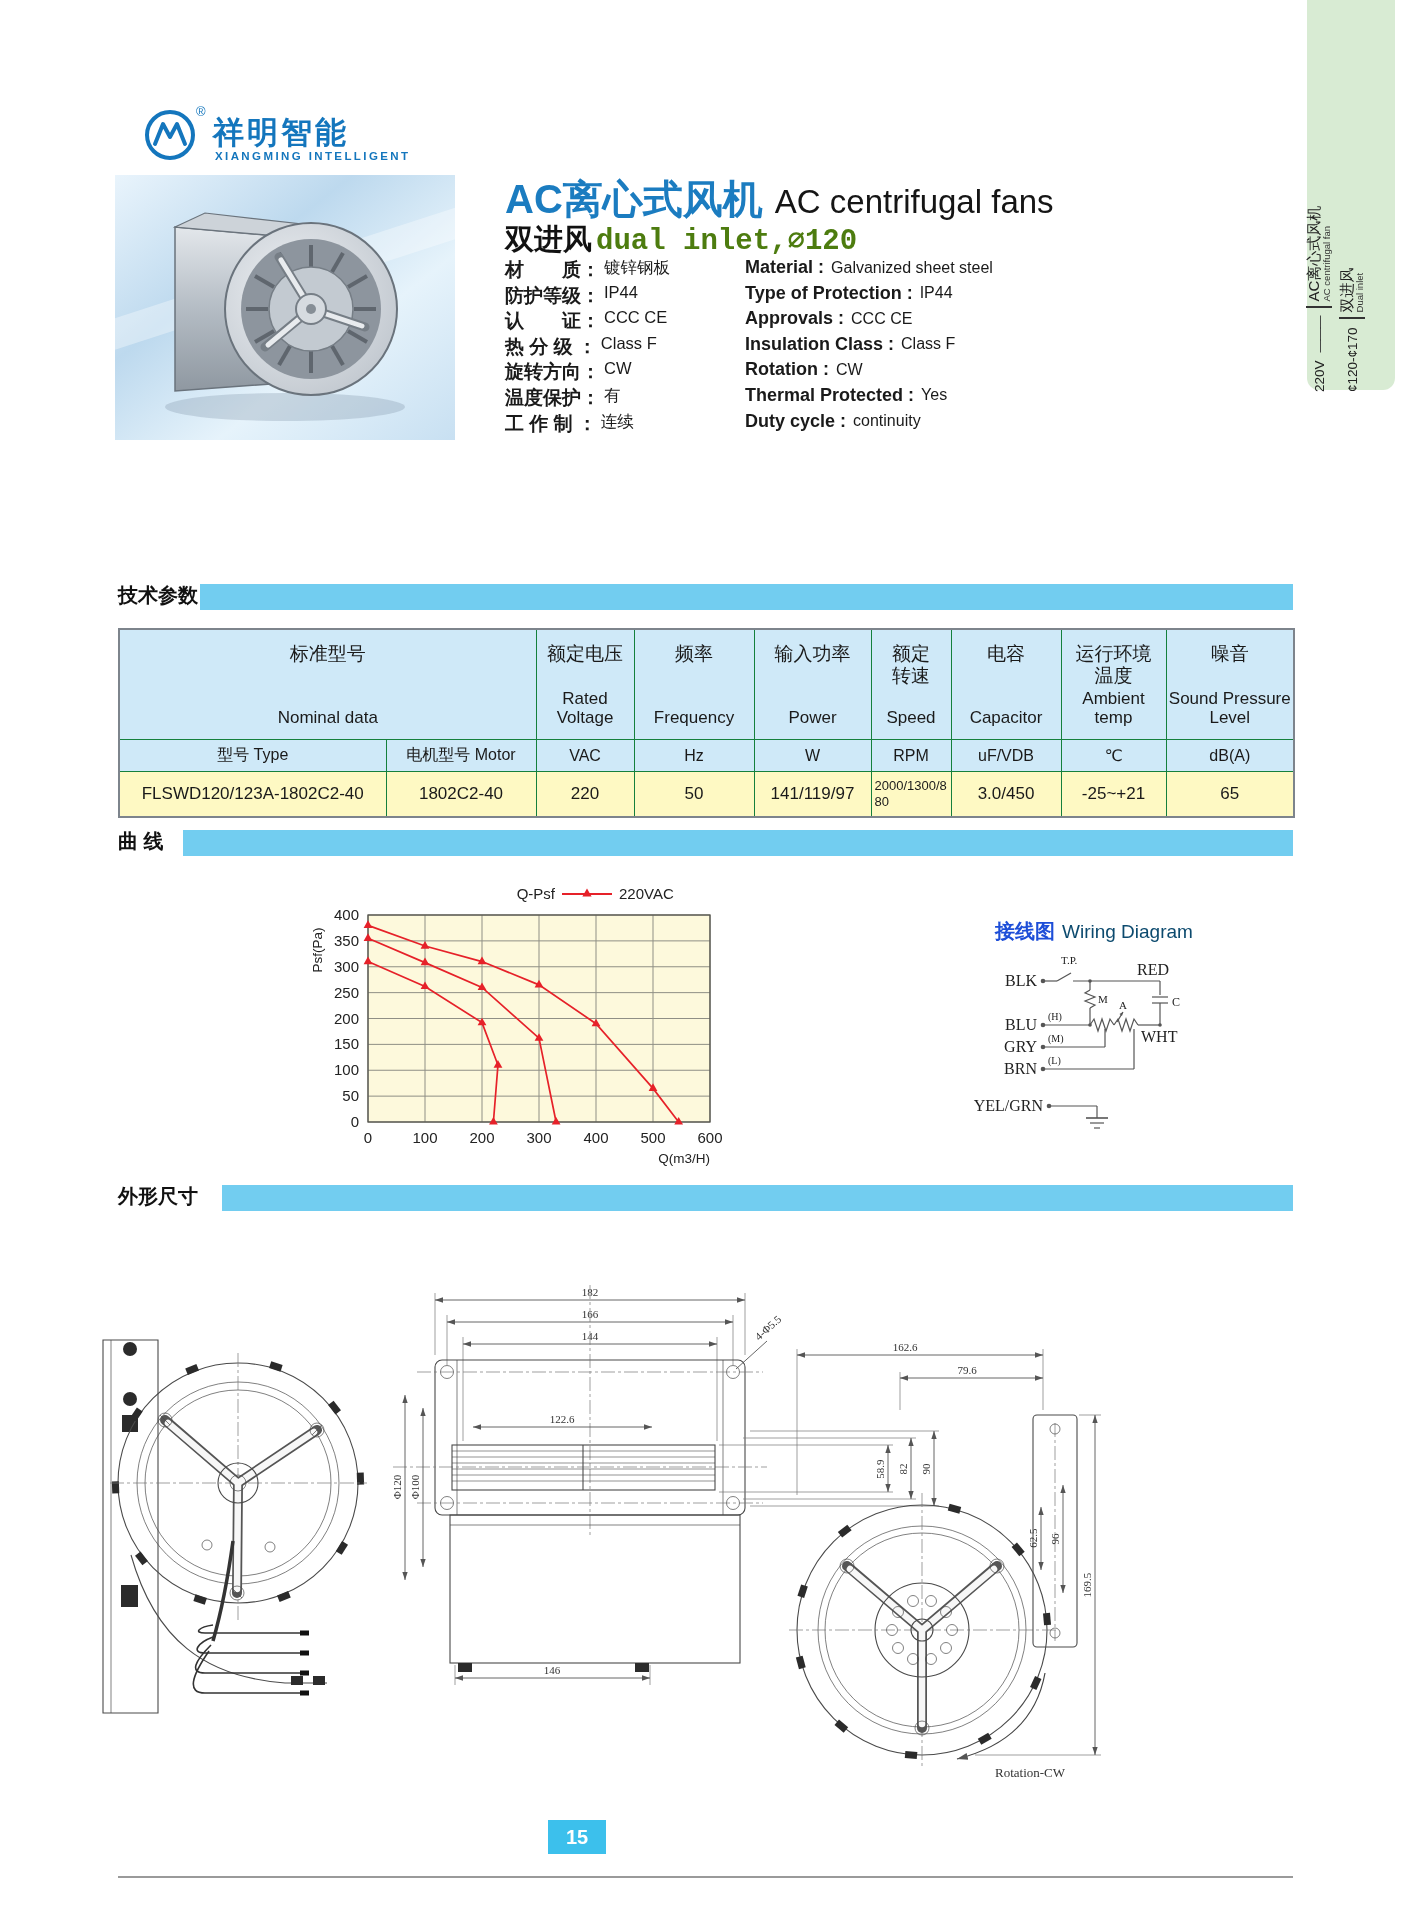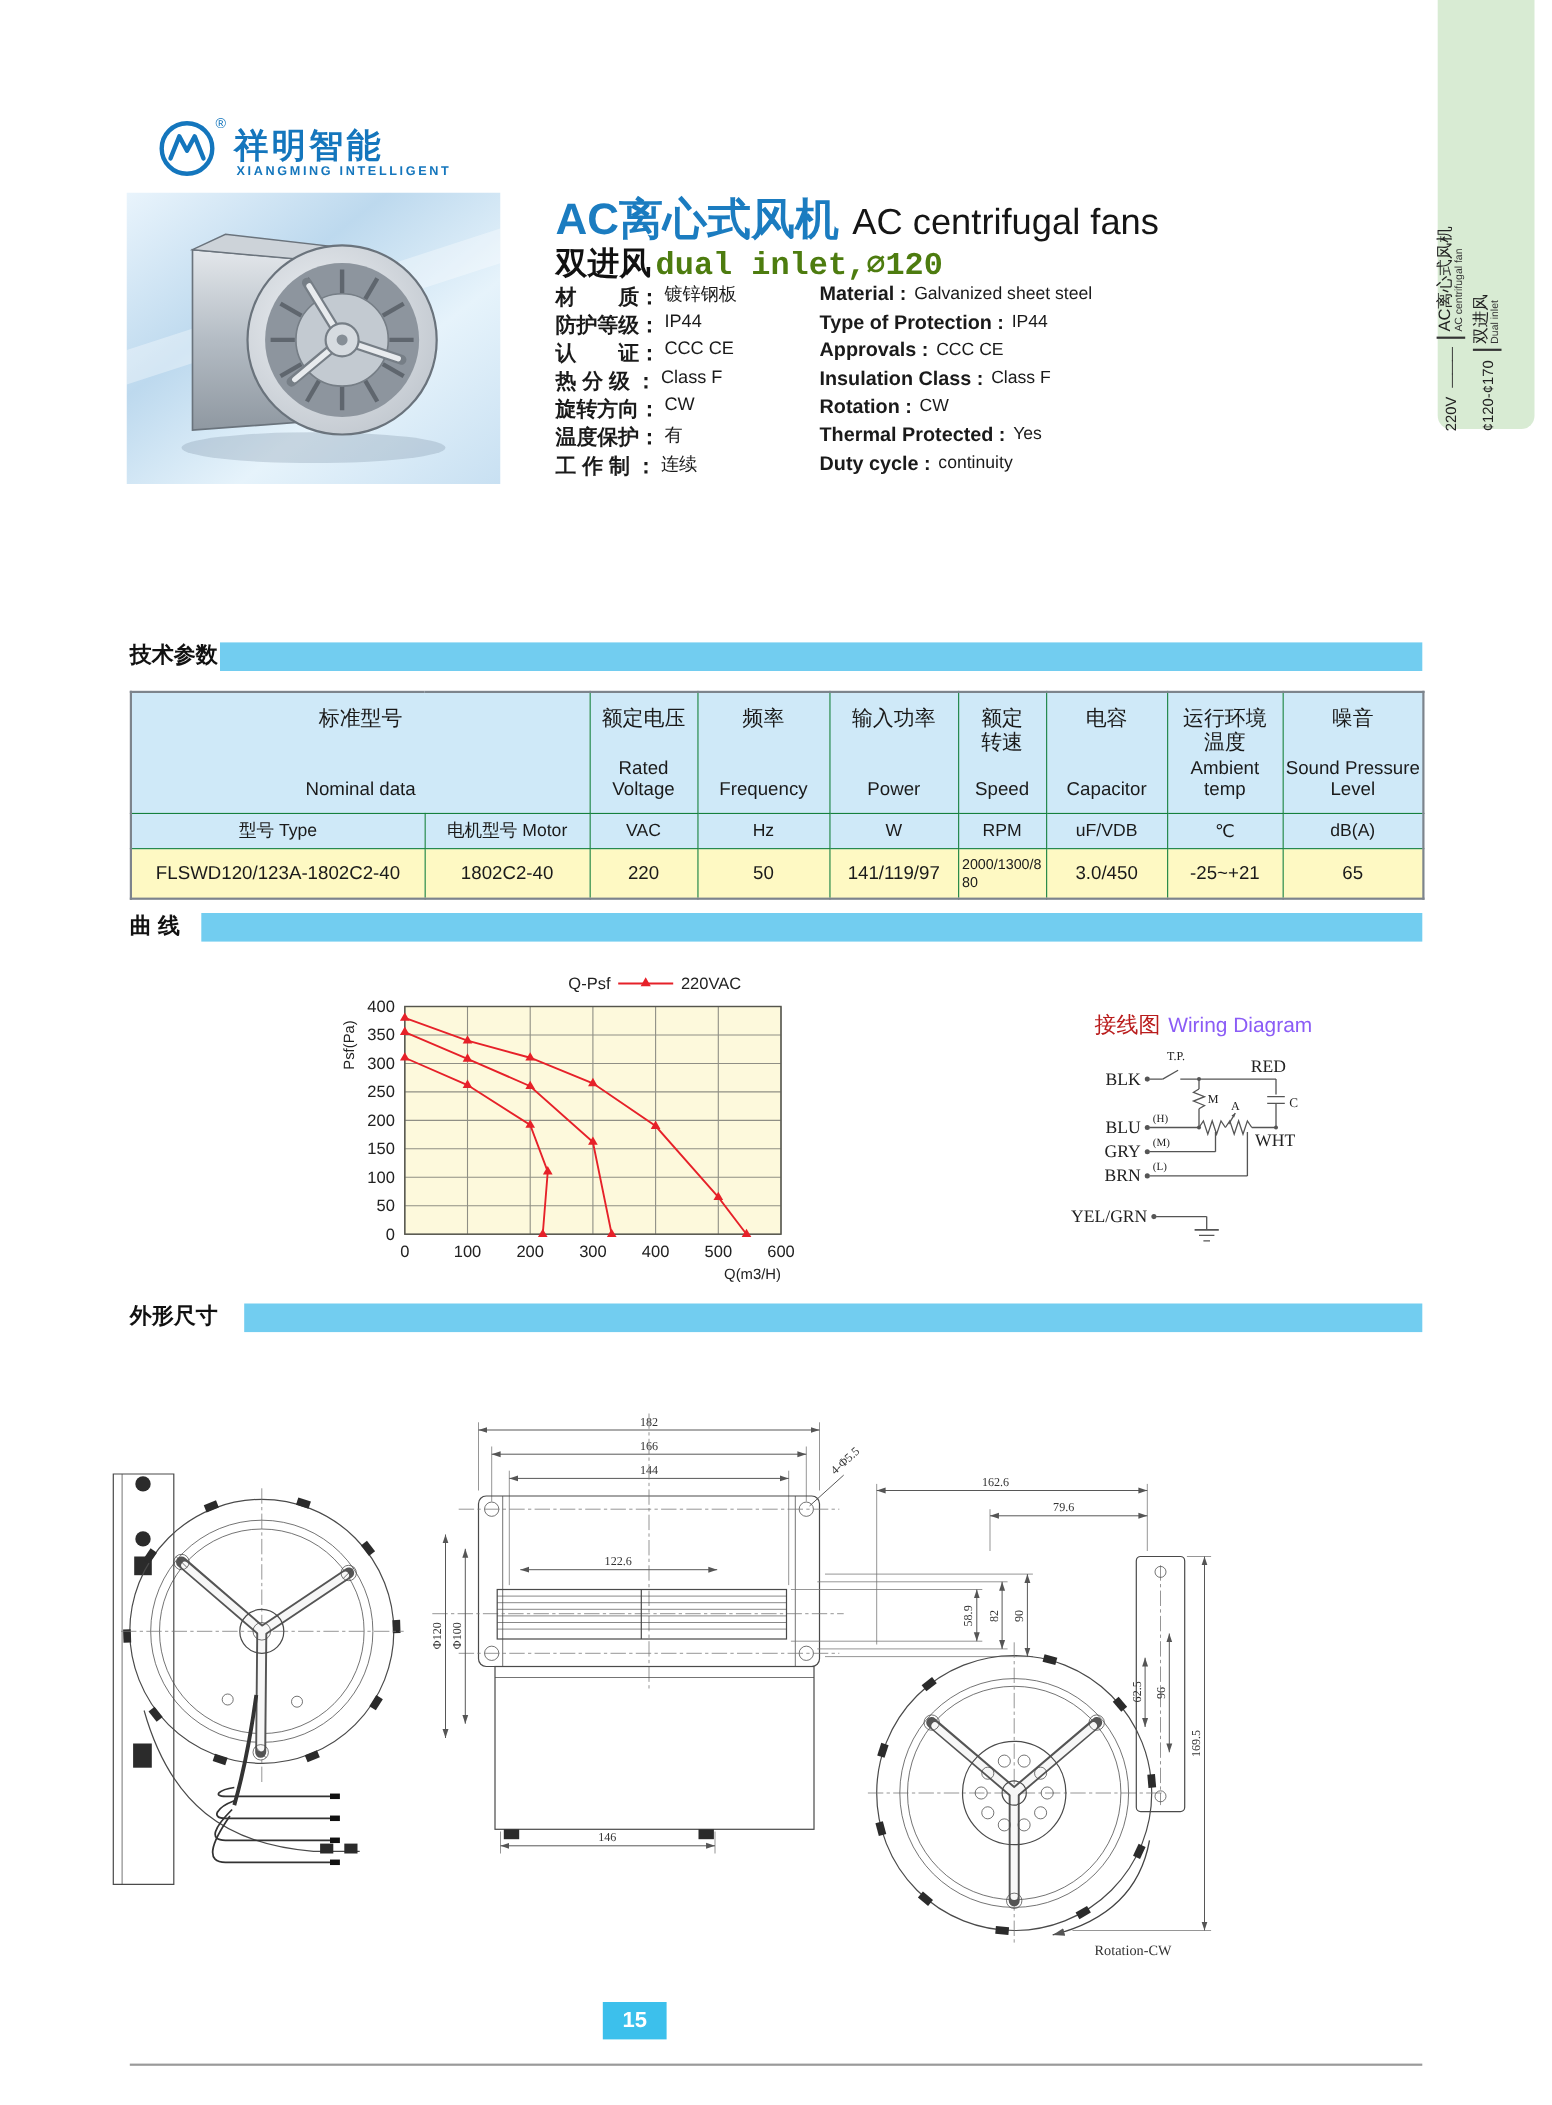--- a/index.html
+++ b/index.html
@@ -50,22 +50,22 @@
   .r1 td:nth-child(5) .zh{max-width:42px;margin:0 auto;}
   .r1 td:nth-child(7) .zh{max-width:82px;margin:0 auto;}
   .r3 td:nth-child(6){font-size:13px;line-height:1.2;word-break:break-all;text-align:left;padding:0 3px;}
 
   
   .c-tick{font-size:15px;fill:#222;font-family:"Liberation Sans",sans-serif;}
   .c-lab{font-size:13.5px;fill:#222;font-family:"Liberation Sans",sans-serif;}
   .c-title{font-size:15px;fill:#222;font-family:"Liberation Sans",sans-serif;}
 
   
-  .w-title-zh{font-size:20px;color:#b91c1c;font-weight:400;}
-  .w-title-en{font-size:19px;color:#8b5cf6;margin-left:7px;}
+  .w-title-zh{font-size:20px;color:#1d4ed8;font-weight:700;}
+  .w-title-en{font-size:19px;color:#0c4a6e;margin-left:7px;}
   .wt{font-family:"Liberation Serif",serif;fill:#222;}
 
   
   .ol{stroke:#4a4a4a;fill:none;stroke-width:1.1;}
   .tl{stroke:#4a4a4a;fill:none;stroke-width:0.7;}
   .cl{stroke:#777;fill:none;stroke-width:0.7;stroke-dasharray:14 3 3 3;}
   .dim{stroke:#555;stroke-width:0.9;}
   .ext{stroke:#777;stroke-width:0.7;}
   .dt{font:11px "Liberation Serif",serif;fill:#333;}
   .dt2{font:13px "Liberation Serif",serif;fill:#333;}

